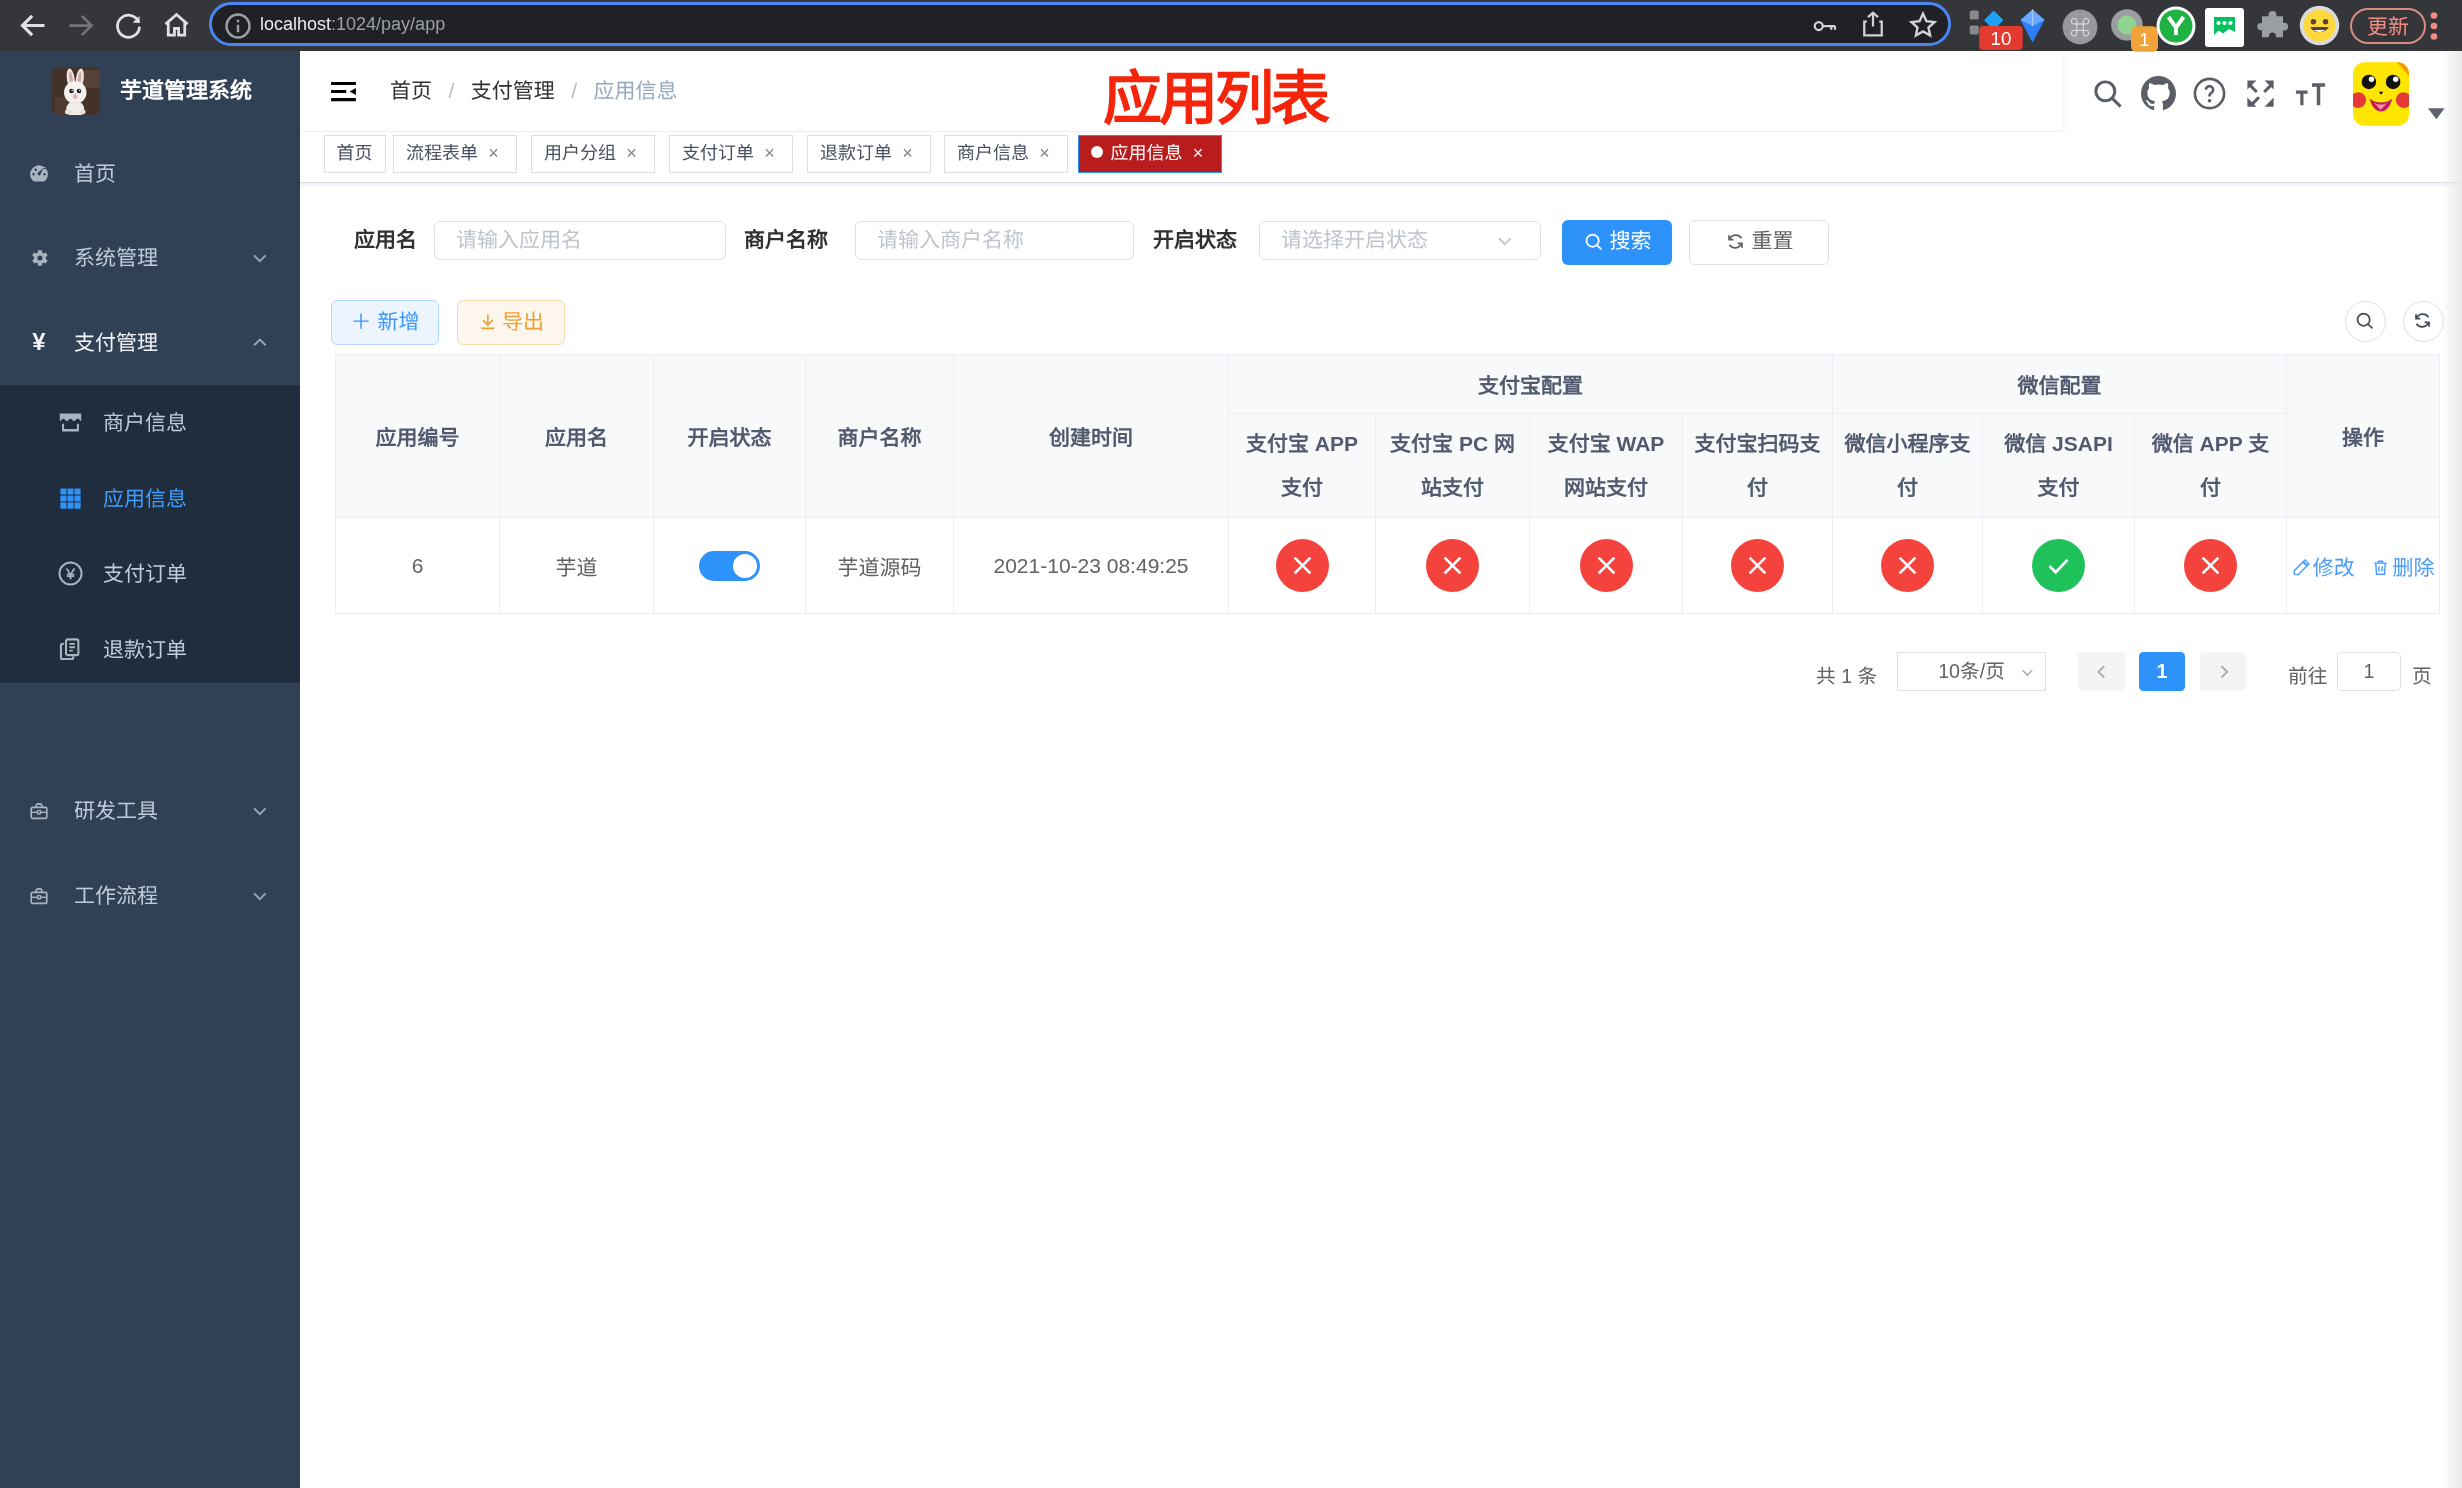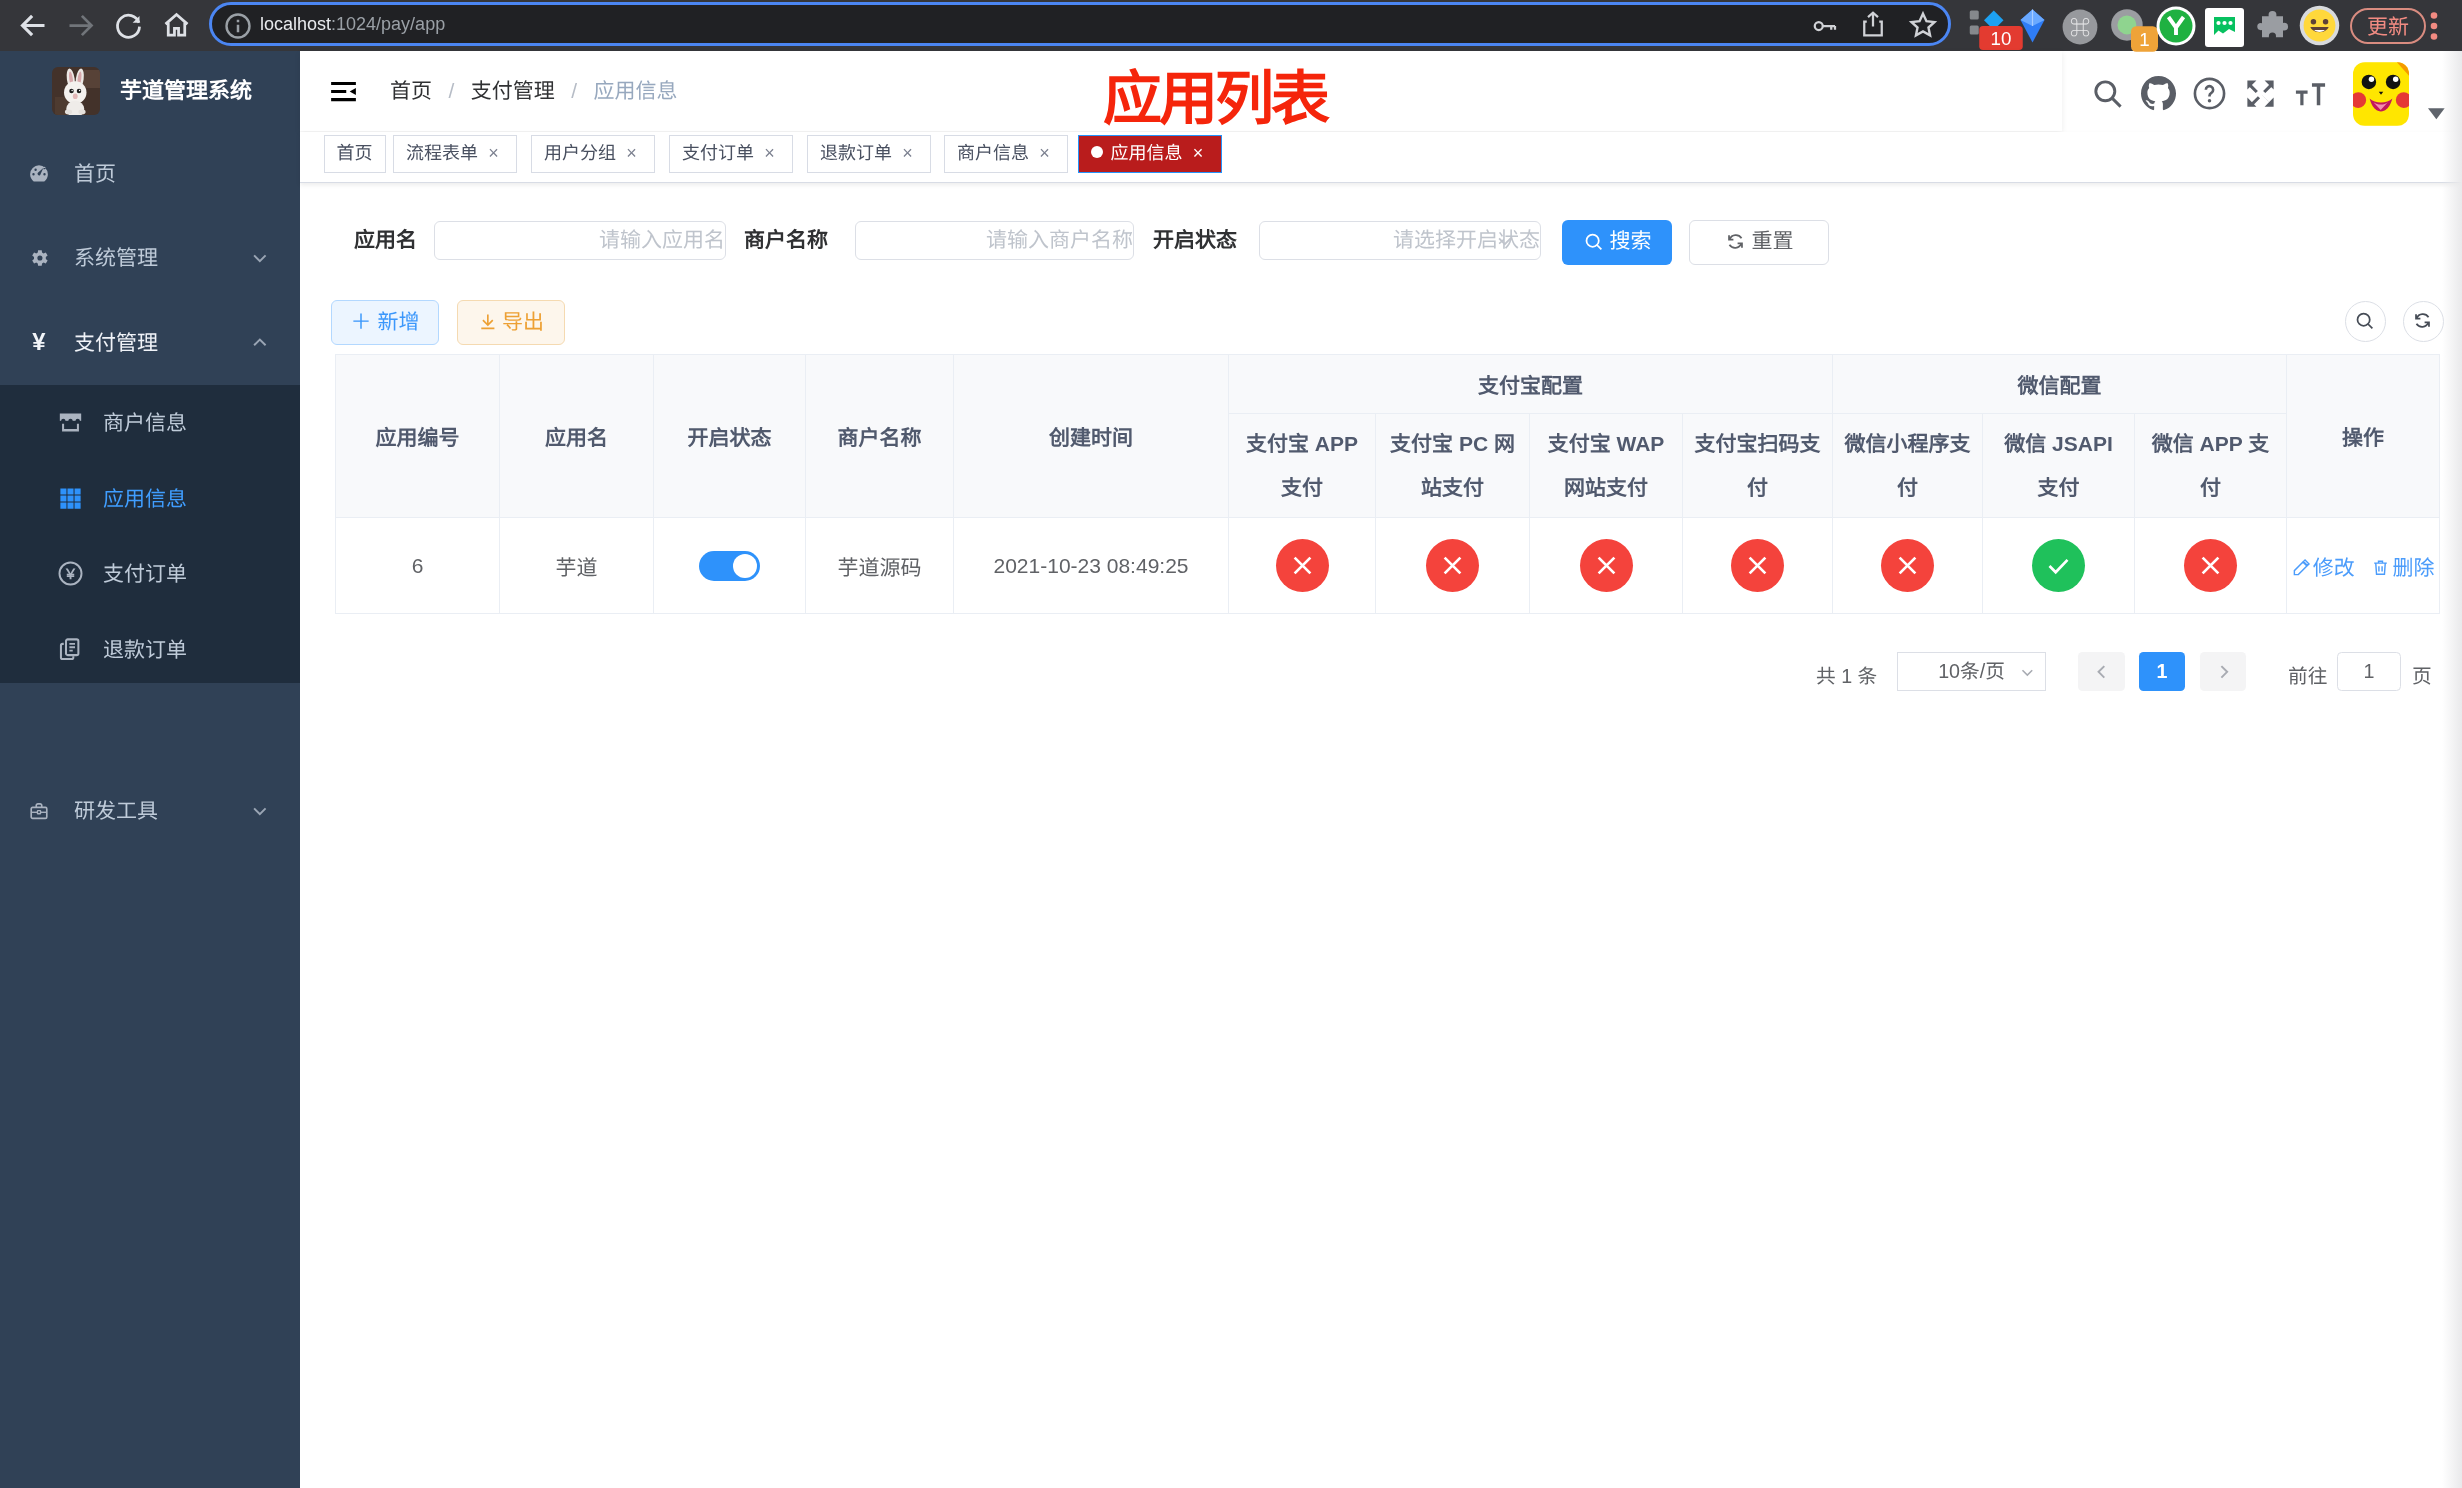--- a/index.html
+++ b/index.html
@@ -40,21 +40,21 @@
   
   .tagsbar { position:absolute; left:300px; top:132px; width:2163px; height:51px; background:#fff; border-bottom:1.5px solid #d8dce5; box-shadow:0 2.3px 4.5px rgba(0,0,0,.08); }
   .tag { position:absolute; top:3px; height:38px; line-height:35px; border:1.5px solid #d8dce5; background:#fff; color:#495060; font-size:18px; padding:0 12px; white-space:nowrap; }
   .tag .x { display:inline-block; width:21px; text-align:center; color:#7d8291; font-size:18px; }
   .tag.on { background:#b91c1c; border-color:#2594fc; color:#fff; }
   .tag.on .x { color:#fff; }
   .dot { display:inline-block; width:12px; height:12px; border-radius:50%; background:#fff; margin-right:7.6px; position:relative; top:-1.5px; }
 
   
   .flabel { position:absolute; top:221px; height:38px; line-height:38px; font-size:21px; font-weight:bold; color:#303133; }
-  .finput { position:absolute; top:221px; height:39px; border:1.5px solid #dcdfe6; border-radius:6px; background:#fff; font-size:21px; line-height:36px; color:#bfc4cc; padding-left:21px;text-align:right; }
+  .finput { position:absolute; top:221px; height:39px; border:1.5px solid #dcdfe6; border-radius:6px; background:#fff; font-size:21px; line-height:36px; color:#bfc4cc; padding-left:21px; }
   .fbtn { position:absolute; top:220px; height:45px; border-radius:6px; font-size:21px; line-height:42px; text-align:center; }
   .chev { position:absolute; width:19.7px; height:19.7px; }
 
   
   .abtn { position:absolute; top:300px; height:45px; border-radius:6px; font-size:21px; line-height:41px; }
   .cbtn { position:absolute; top:301px; width:41px; height:41px; border:1.5px solid #dcdfe6; border-radius:50%; background:#fff; }
 
   
   table.grid { position:absolute; left:335px; top:354px; width:2105px; border-collapse:collapse; table-layout:fixed; }
   table.grid th, table.grid td { border:1.5px solid #eaeef4; text-align:center; font-size:21px; }
@@ -260,20 +260,32 @@
   </div>
 
   <div class="mi" style="top:717px">
     <svg class="ic" viewBox="0 0 24 24">
         <rect x="3.5" y="8" width="17" height="12" rx="1.5" stroke="#aab3c0" stroke-width="1.8" fill="none"></rect>
         <path d="M9 8V6a1.8 1.8 0 0 1 1.8-1.8h2.4A1.8 1.8 0 0 1 15 6v2" stroke="#aab3c0" stroke-width="1.8" fill="none"></path>
         <path d="M3.5 13.4h17" stroke="#aab3c0" stroke-width="1.5"></path>
         <rect x="10.3" y="11.6" width="3.4" height="3.4" rx="0.6" fill="#304156" stroke="#aab3c0" stroke-width="1.5"></rect>
       </svg>
     <span class="tx">研发工具</span>
+    <svg class="ar" viewBox="0 0 24 24">
+        <path d="M5 9l7 7 7-7" stroke="#9aa5b4" stroke-width="2.4" fill="none"></path>
+      </svg>
+  </div>
+  <div class="mi" style="top:802px">
+    <svg class="ic" viewBox="0 0 24 24">
+        <rect x="3.5" y="8" width="17" height="12" rx="1.5" stroke="#aab3c0" stroke-width="1.8" fill="none"></rect>
+        <path d="M9 8V6a1.8 1.8 0 0 1 1.8-1.8h2.4A1.8 1.8 0 0 1 15 6v2" stroke="#aab3c0" stroke-width="1.8" fill="none"></path>
+        <path d="M3.5 13.4h17" stroke="#aab3c0" stroke-width="1.5"></path>
+        <rect x="10.3" y="11.6" width="3.4" height="3.4" rx="0.6" fill="#304156" stroke="#aab3c0" stroke-width="1.5"></rect>
+      </svg>
+    <span class="tx">工作流程</span>
     <svg class="ar" viewBox="0 0 24 24">
         <path d="M5 9l7 7 7-7" stroke="#9aa5b4" stroke-width="2.4" fill="none"></path>
       </svg>
   </div>
 </div>
 
 <div class="navbar">
   <svg style="position:absolute;left:27px;top:23.5px" width="33" height="33" viewBox="0 0 24 24">
       <path d="M3 5h18v2.2H3z M3 10.9h11v2.2H3z M3 16.8h18V19H3z" fill="#000"></path>
       <path d="M21 9.4v5.2l-4.5-2.6z" fill="#000"></path>

